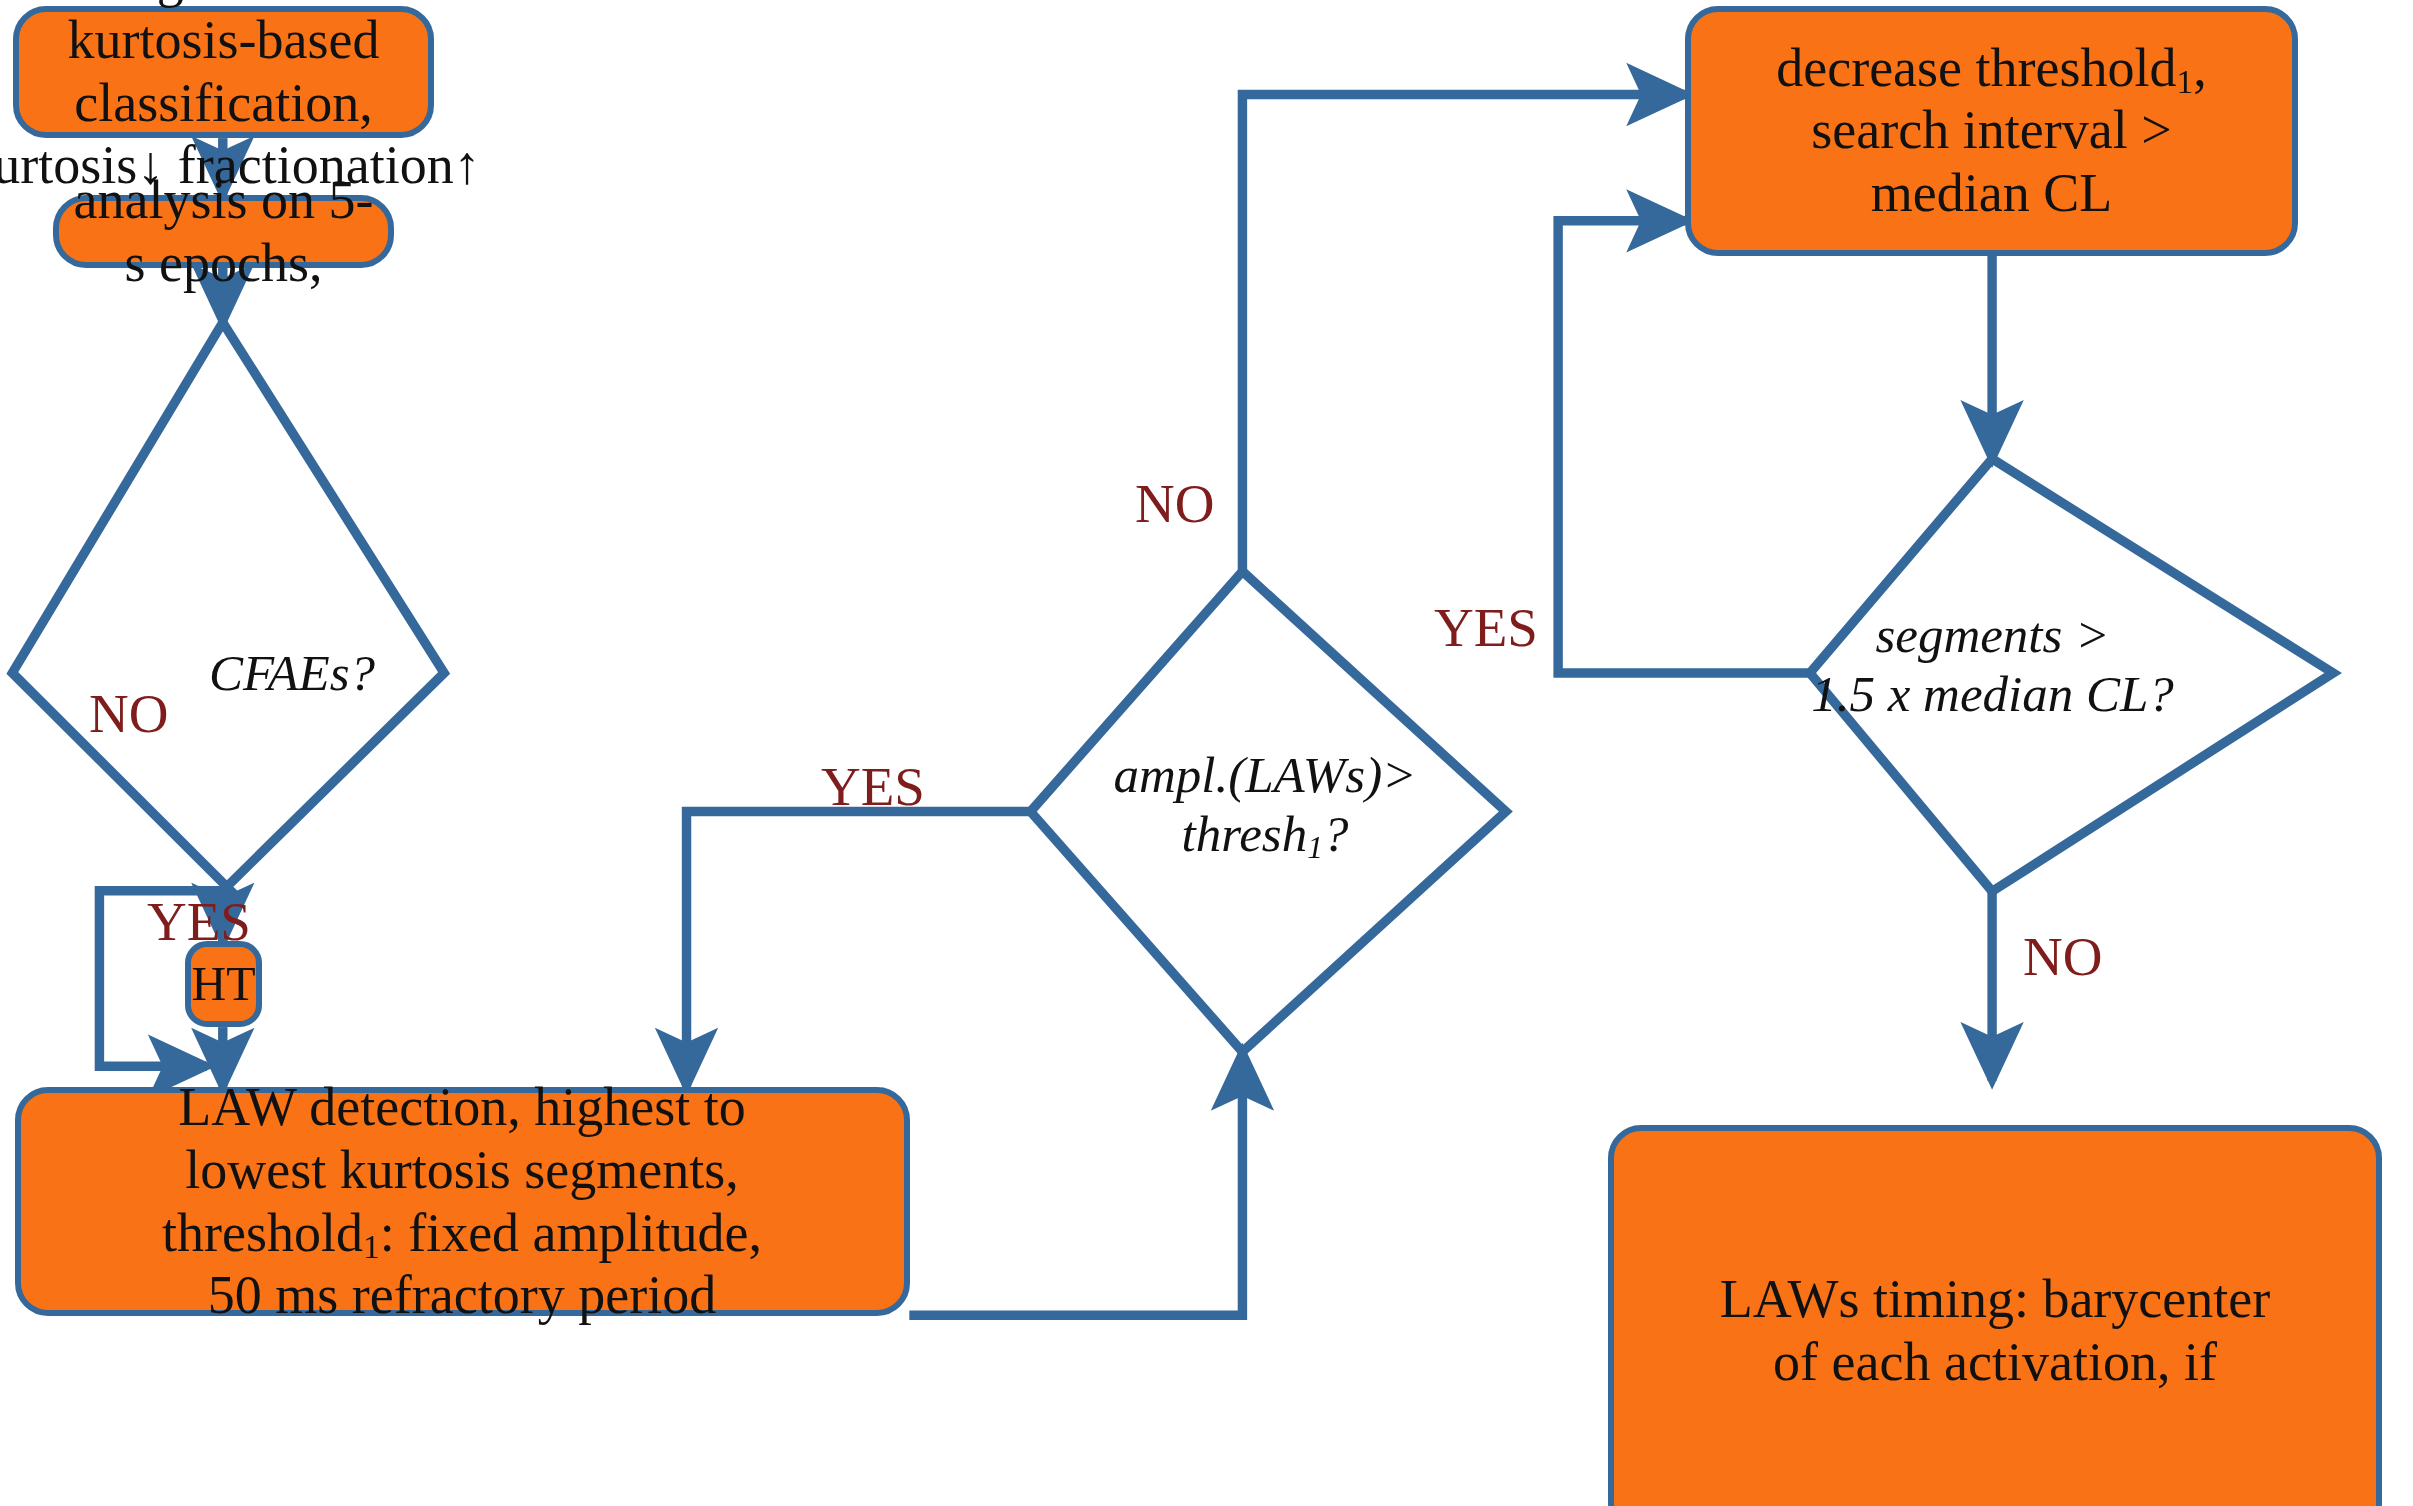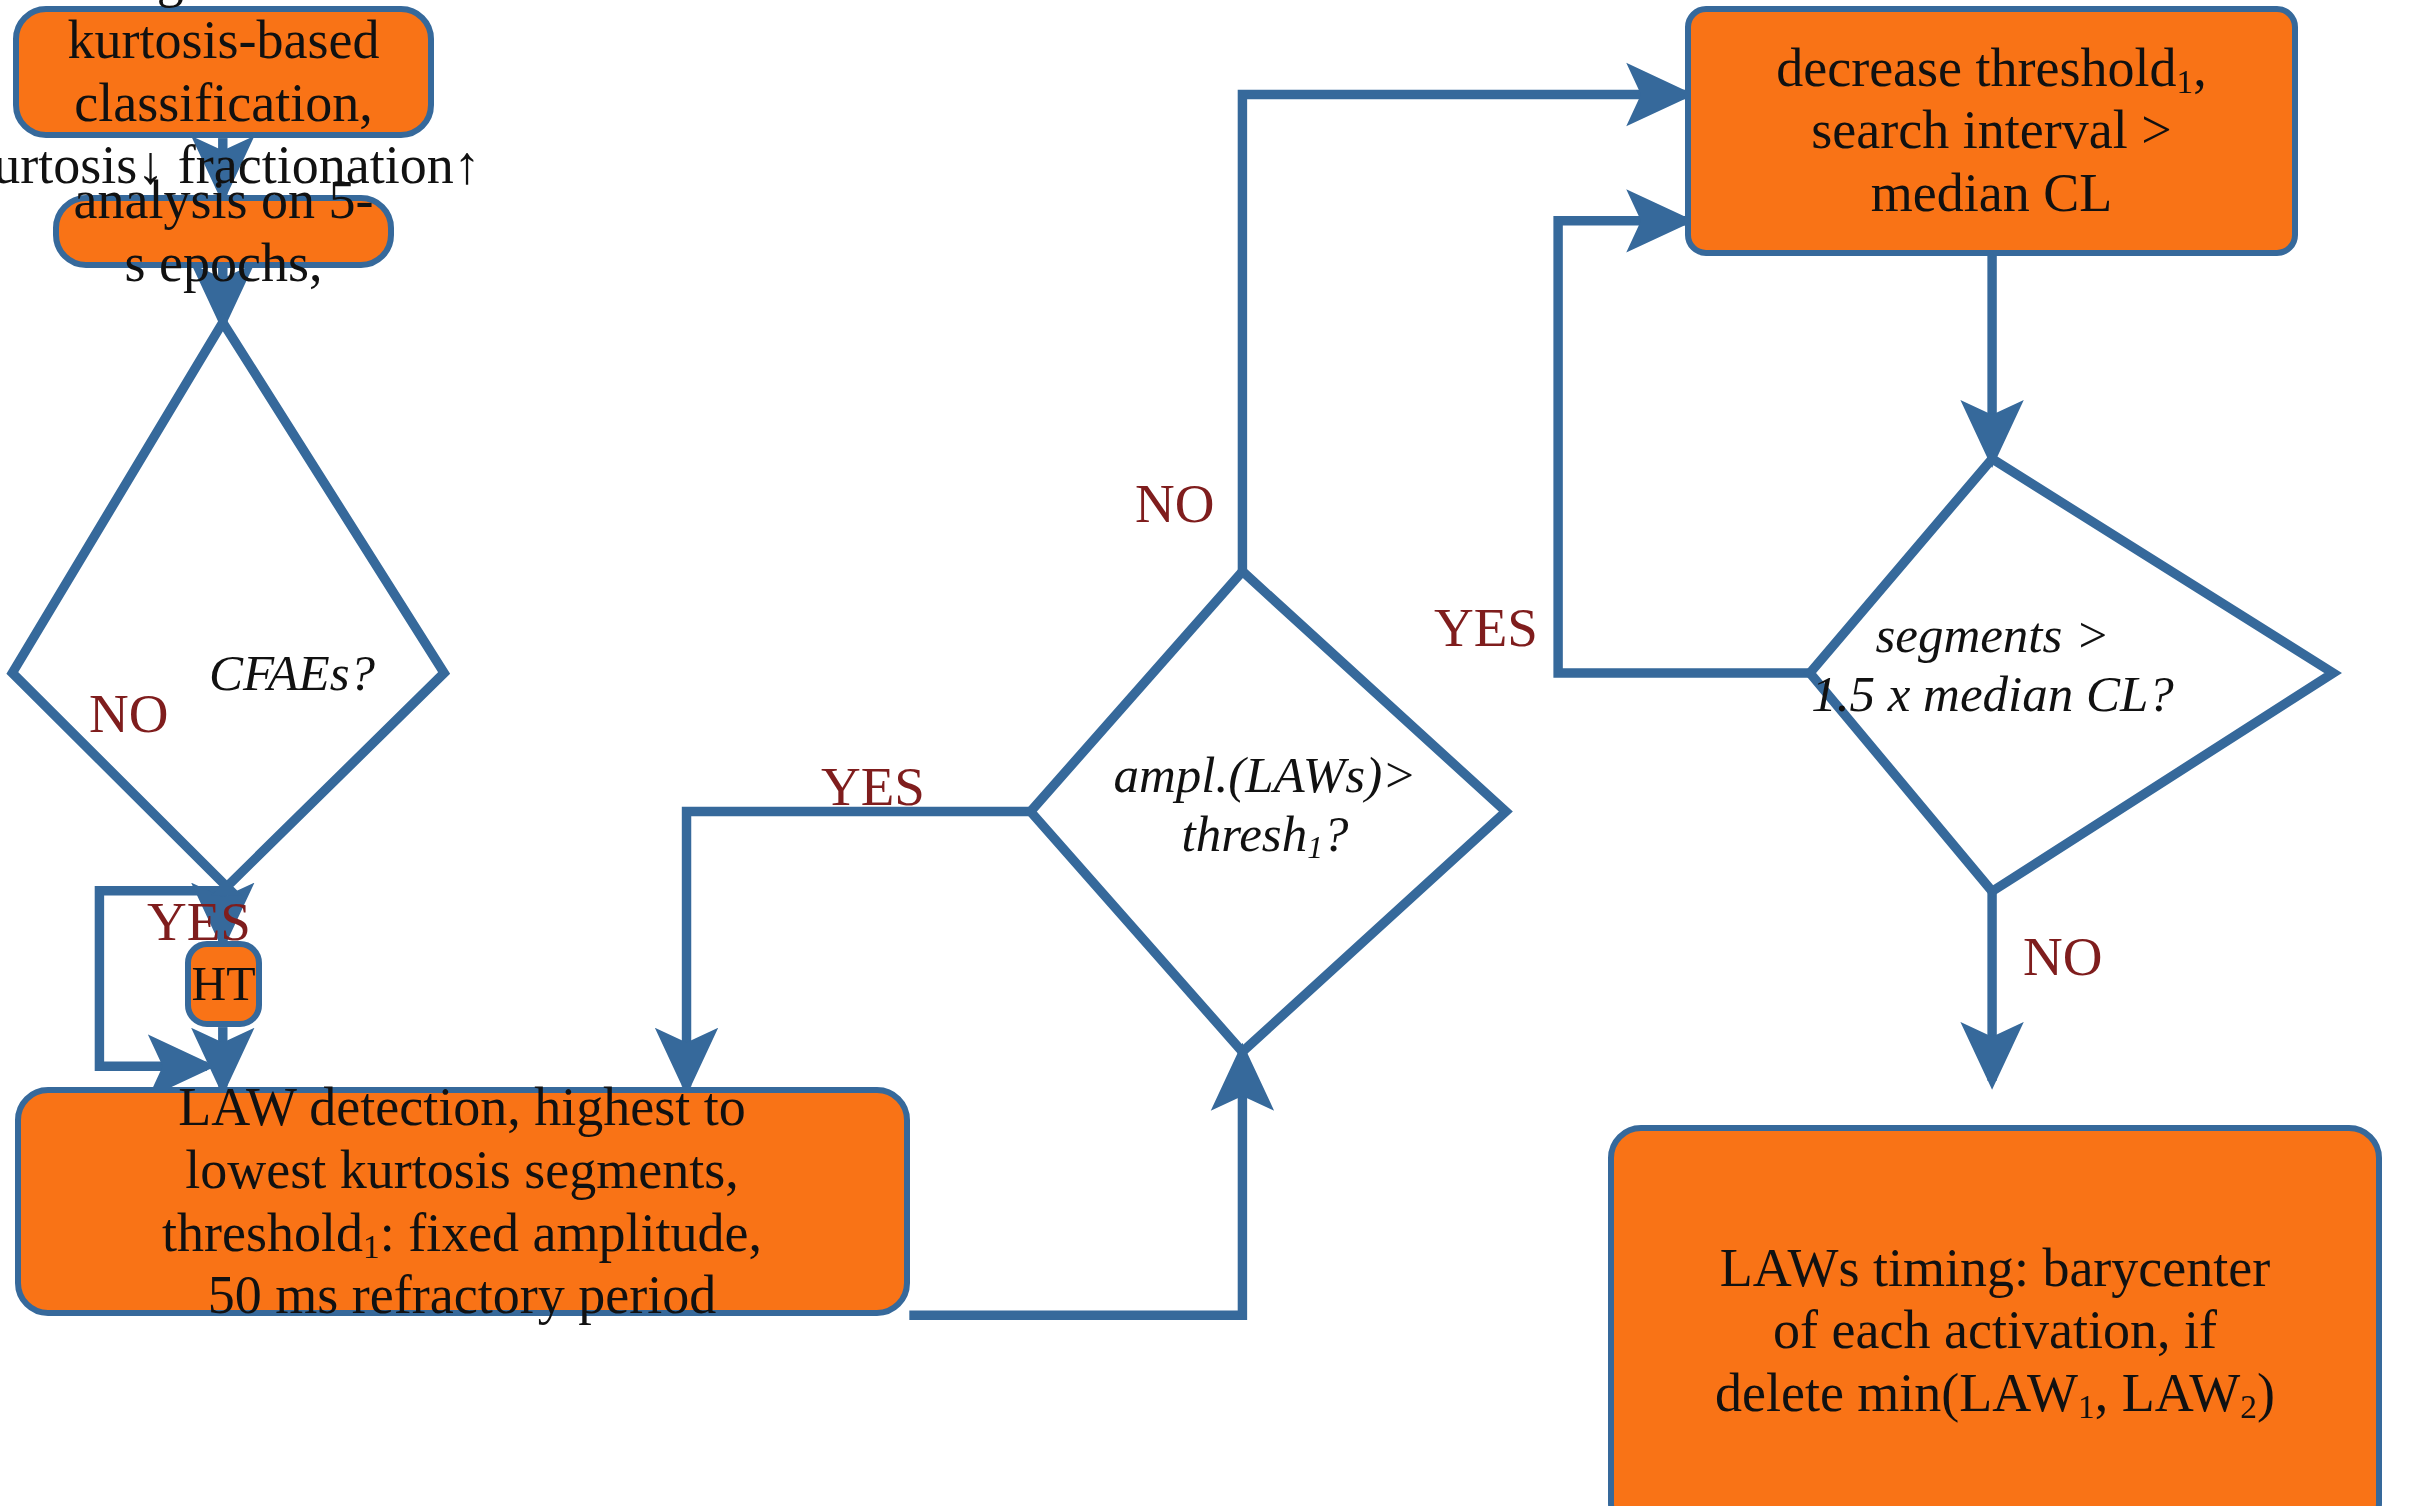--- a/index.html
+++ b/index.html
@@ -133,33 +133,32 @@
 
   <div class="node proc" style="left:14.5px; top:1087px; width:895px; height:229px;">
     <div>
       <div>LAW detection, highest to</div>
       <div>lowest kurtosis segments,</div>
       <div class="nowrap"><span>threshold</span><sub>1</sub><span>: fixed amplitude,</span></div>
       <div>50 ms refractory period</div>
     </div>
   </div>
 
-  <div class="node proc" style="left:1685px; top:5.8px; width:613px; height:250px;border-radius:21px;">
+  <div class="node proc" style="left:1685px; top:5.8px; width:613px; height:250px;">
     <div>
       <div class="nowrap"><span>decrease threshold</span><sub>1</sub><span>,</span></div>
       <div>search interval &gt;</div>
       <div>median CL</div>
     </div>
   </div>
 
   <div class="node proc" style="left:1608px; top:1125px; width:774px; height:411px;">
     <div>
       <div>LAWs timing: barycenter</div>
       <div>of each activation, if</div>
-      <div class="nowrap"><span>delete min(LAW</span><sub>1</sub><span>, LAW</span><sub>2</sub><span>)</span></div>
     </div>
   </div>
 
   <div class="diamond-label" style="left:165px; top:642px; width:254px; height:62px;">
     <span>CFAEs?</span>
   </div>
 
   <div class="diamond-label" style="left:1047px; top:739px; width:436px; height:131px;">
     <div>
       <div>ampl.(LAWs)&gt;</div>

